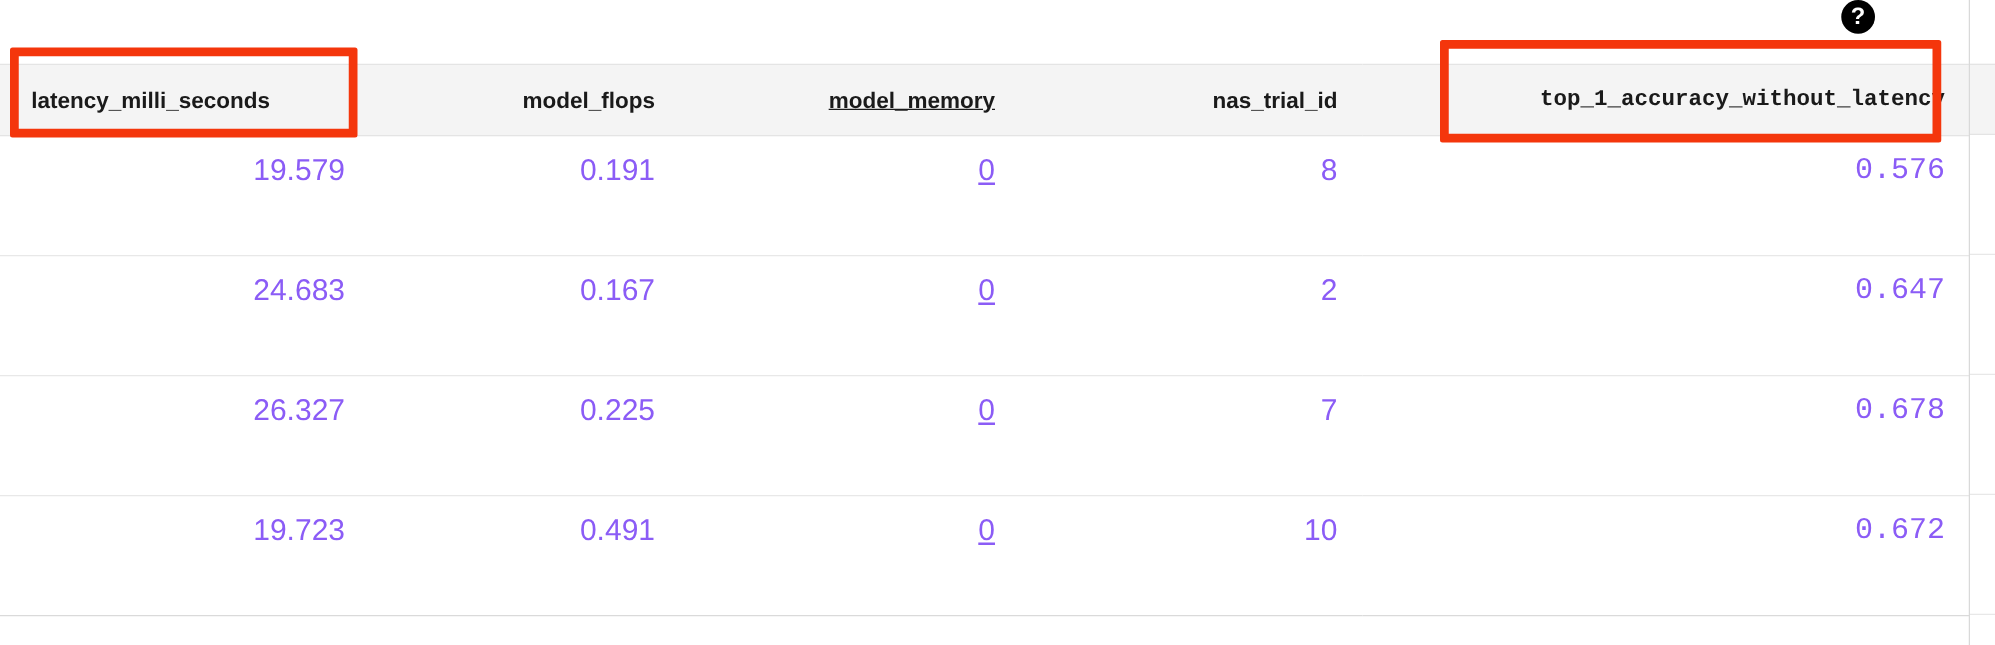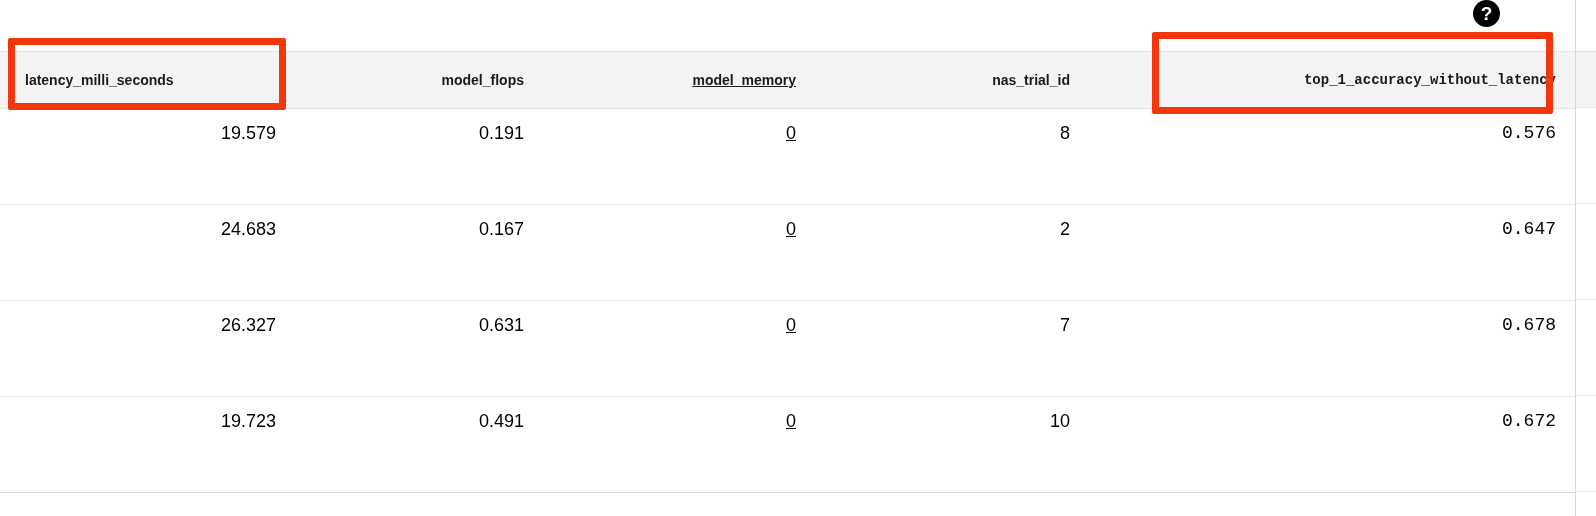--- a/index.html
+++ b/index.html
@@ -60,41 +60,41 @@
   }
 
   table.grid thead tr {
     background: #f4f4f4;
   }
   table.grid thead th {
     height: 57px;
     padding: 0 20px;
     text-align: right;
     vertical-align: middle;
-    font-size: 14px;
+    font-size: 18px;
     font-weight: bold;
     color: #1a1a1a;
     white-space: nowrap;
     border-top: 1px solid #e4e4e4;
     border-bottom: 1px solid #e4e4e4;
     background: #f4f4f4;
   }
   table.grid thead th.col-first {
     text-align: left;
     padding-left: 25px;
   }
 
   table.grid tbody td {
     height: 96px;
     padding: 0 20px;
     text-align: right;
     vertical-align: top;
     padding-top: 14px;
-    font-size: 18px;
-    color: #000000;
+    font-size: 24px;
+    color: #8b5cf6;
     white-space: nowrap;
     border-bottom: 1px solid #e8e8e8;
     background: #ffffff;
   }
   table.grid tbody tr:last-child td {
     border-bottom: 1px solid #dadada;
   }
 
   
   .c0 { width: 296px; }
@@ -186,21 +186,21 @@
         </tr>
         <tr>
           <td class="c0">24.683</td>
           <td class="c1">0.167</td>
           <td class="c2">0</td>
           <td class="c3">2</td>
           <td class="c4">0.647</td>
         </tr>
         <tr>
           <td class="c0">26.327</td>
-          <td class="c1">0.631</td>
+          <td class="c1">0.225</td>
           <td class="c2">0</td>
           <td class="c3">7</td>
           <td class="c4">0.678</td>
         </tr>
         <tr>
           <td class="c0">19.723</td>
           <td class="c1">0.491</td>
           <td class="c2">0</td>
           <td class="c3">10</td>
           <td class="c4">0.672</td>

